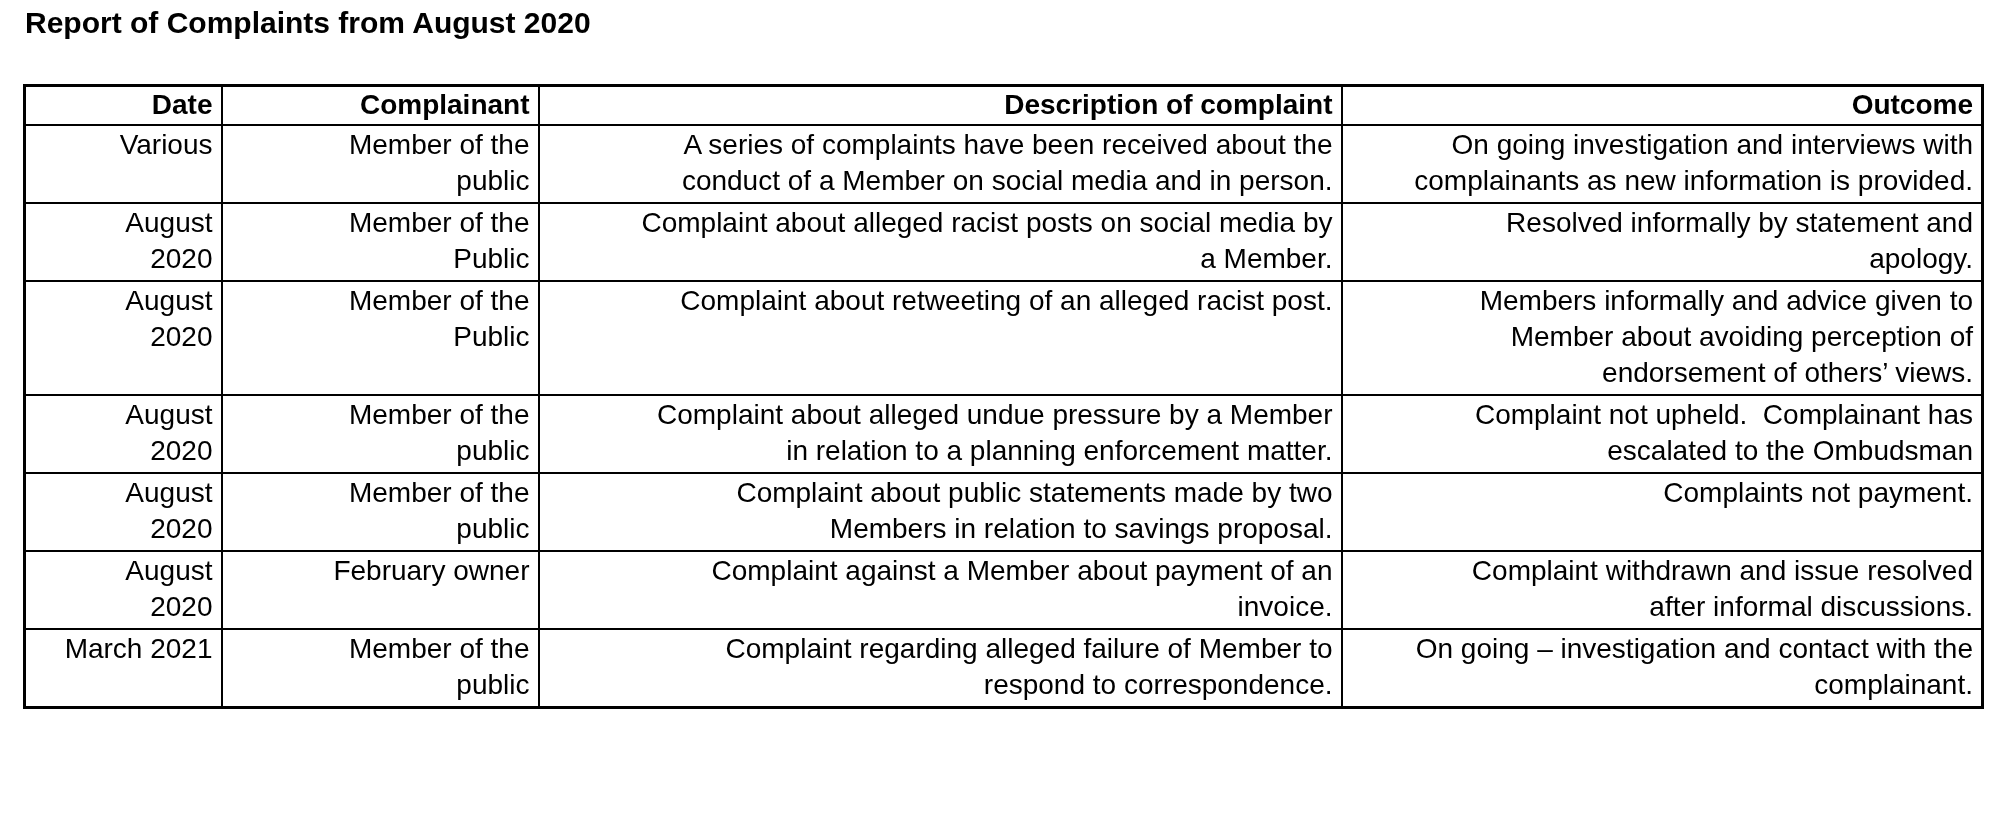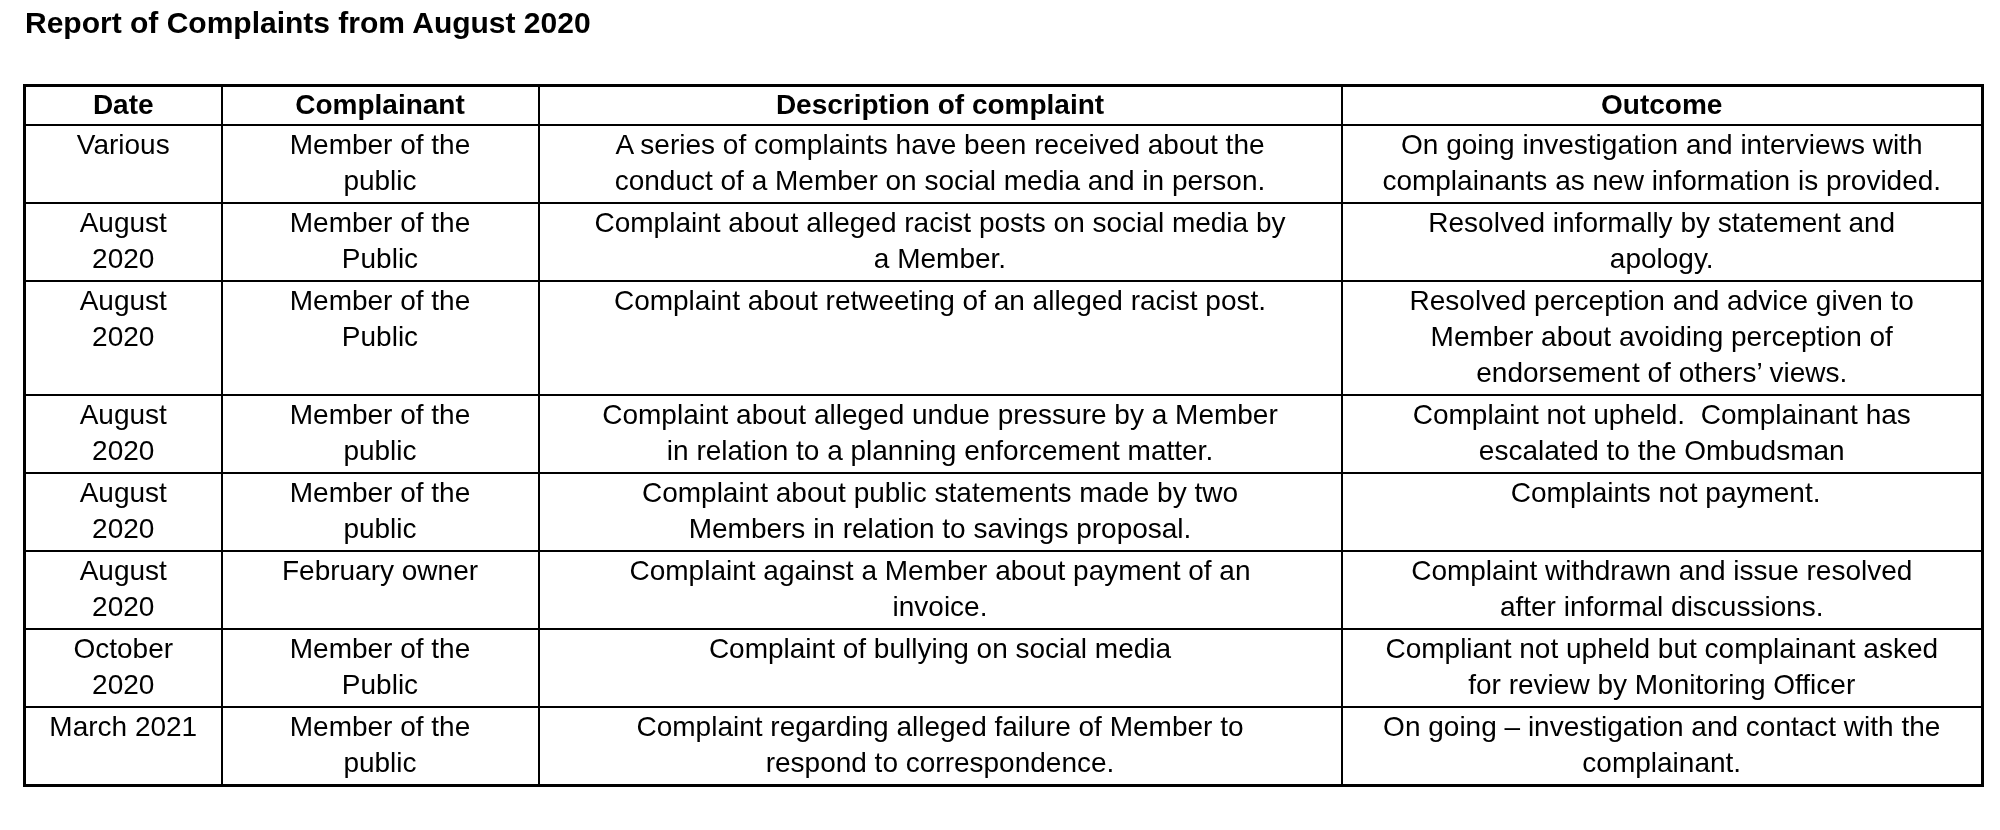--- a/index.html
+++ b/index.html
@@ -34,21 +34,21 @@
     width: 1958px;
     border-collapse: collapse;
     table-layout: fixed;
     font-size: 28px;
     line-height: 36px;
   }
   table.complaints th,
   table.complaints td {
     border: 2px solid #000000;
     vertical-align: top;
-    text-align: center;
+    text-align: right;
     padding: 1px 8px 3px 8px;
     white-space: pre-wrap;
     word-wrap: break-word;
   }
   table.complaints {
     border: 3px solid #000000;
   }
   table.complaints th {
     font-weight: bold;
     padding-top: 0px;
@@ -100,21 +100,21 @@
 a Member.</td>
         <td>Resolved informally by statement and
 apology.</td>
       </tr>
       <tr>
         <td>August
 2020</td>
         <td>Member of the
 Public</td>
         <td>Complaint about retweeting of an alleged racist post.</td>
-        <td>Resolved perception and advice given to
+        <td>Members informally and advice given to
 Member about avoiding perception of
 endorsement of others’ views.</td>
       </tr>
       <tr>
         <td>August
 2020</td>
         <td>Member of the
 public</td>
         <td>Complaint about alleged undue pressure by a Member
 in relation to a planning enforcement matter.</td>
@@ -133,29 +133,20 @@
       <tr>
         <td>August
 2020</td>
         <td>February owner</td>
         <td>Complaint against a Member about payment of an
 invoice.</td>
         <td>Complaint withdrawn and issue resolved
 after informal discussions.</td>
       </tr>
       <tr>
-        <td>October
-2020</td>
-        <td>Member of the
-Public</td>
-        <td>Complaint of bullying on social media</td>
-        <td>Compliant not upheld but complainant asked
-for review by Monitoring Officer</td>
-      </tr>
-      <tr>
         <td>March 2021</td>
         <td>Member of the
 public</td>
         <td>Complaint regarding alleged failure of Member to
 respond to correspondence.</td>
         <td>On going – investigation and contact with the
 complainant.</td>
       </tr>
     </tbody>
   </table>

